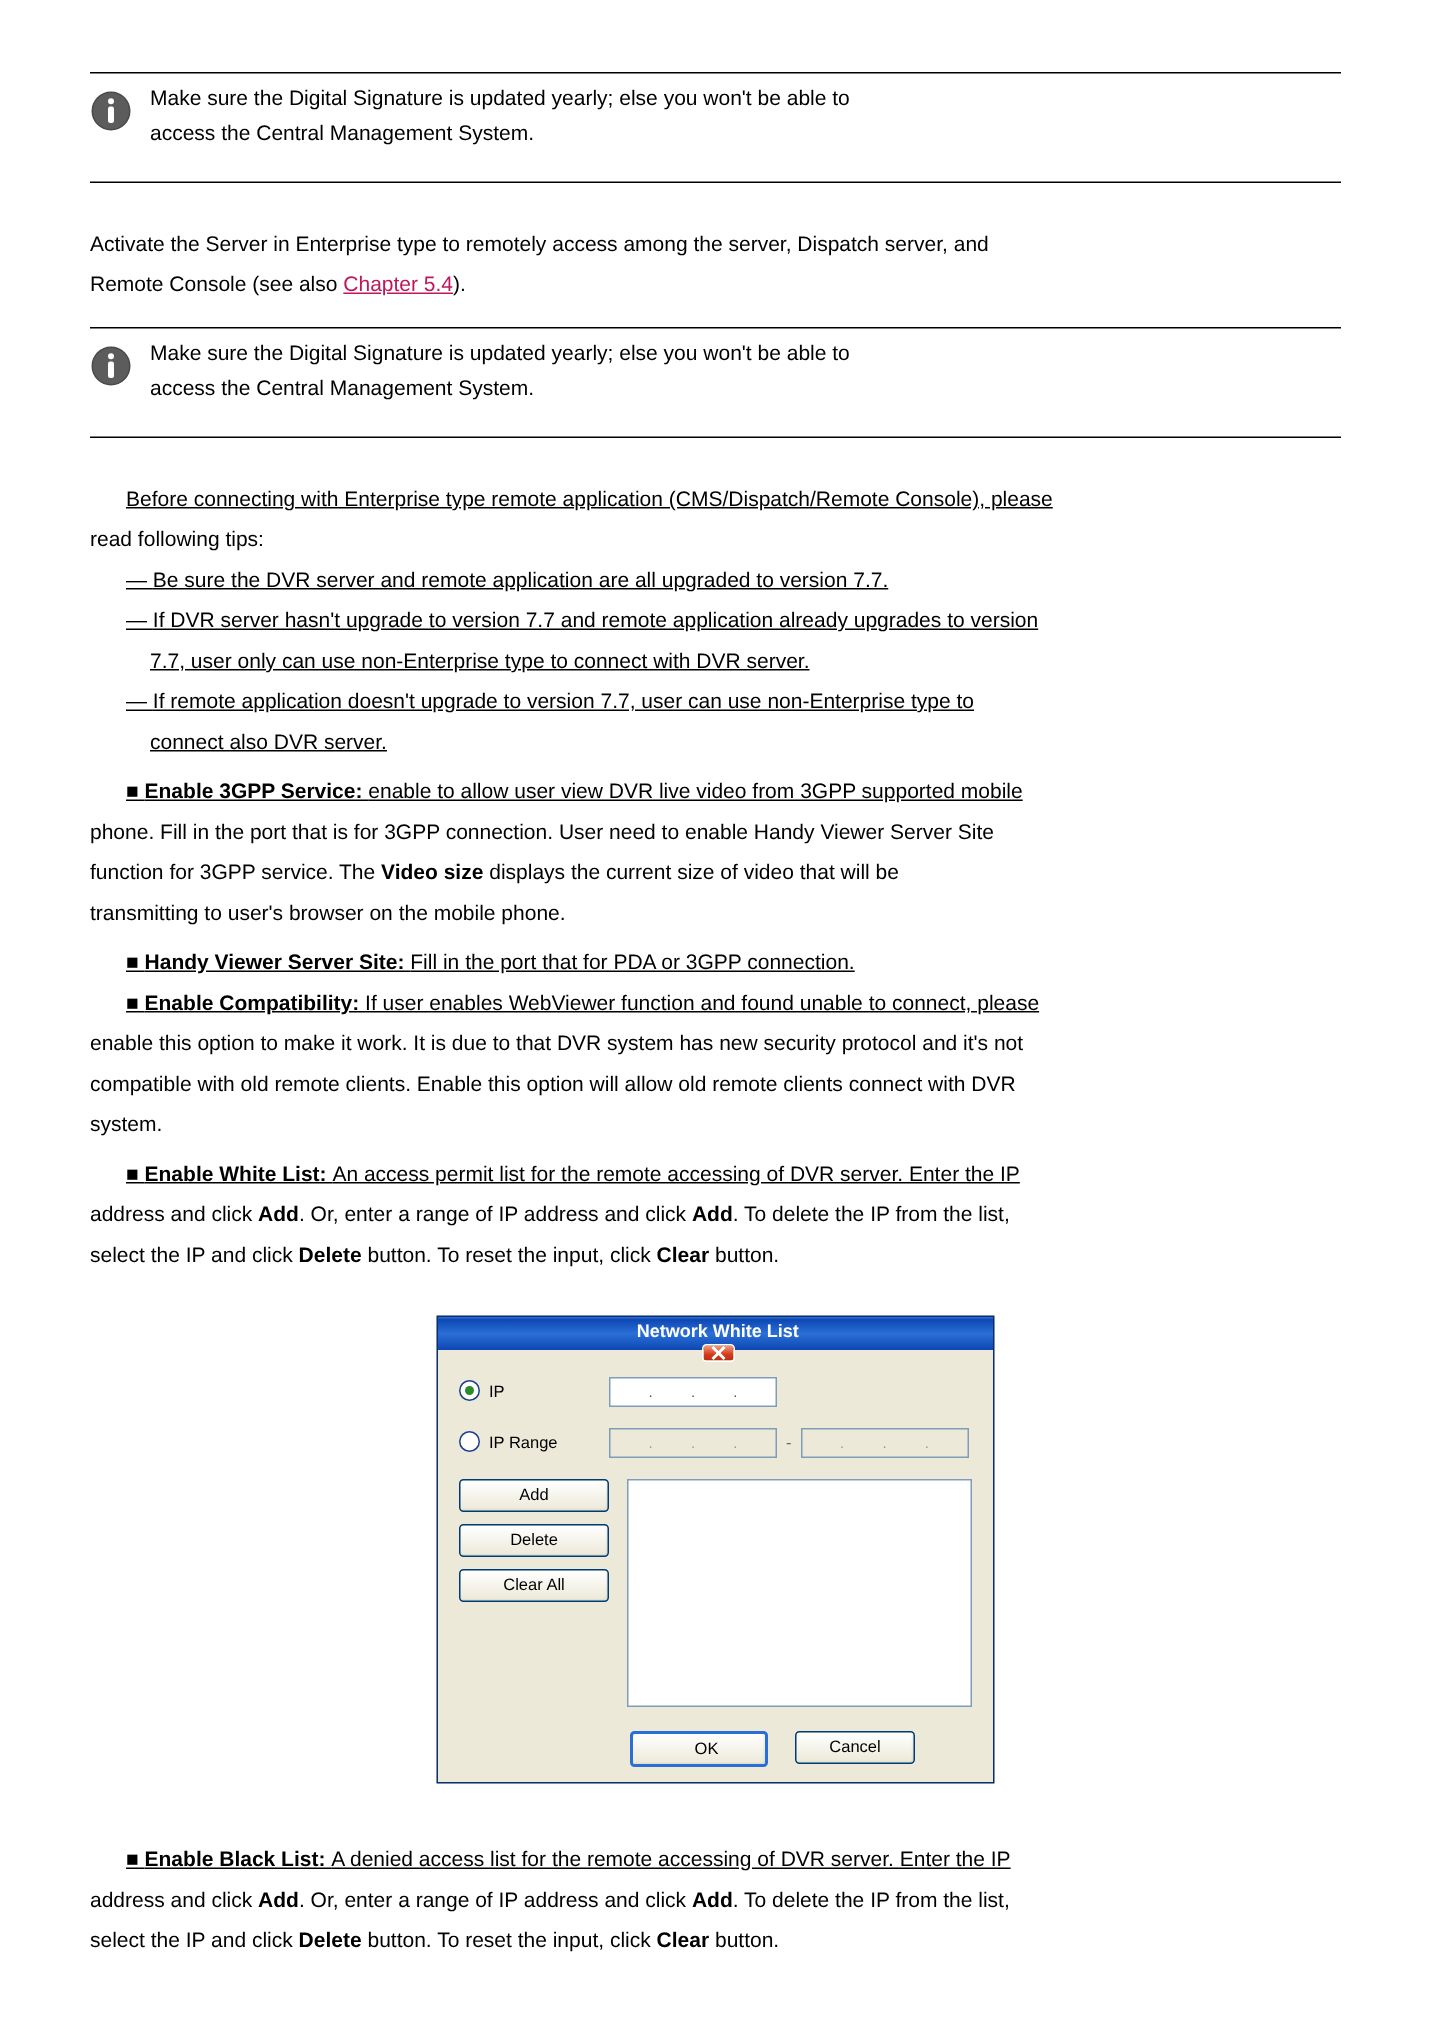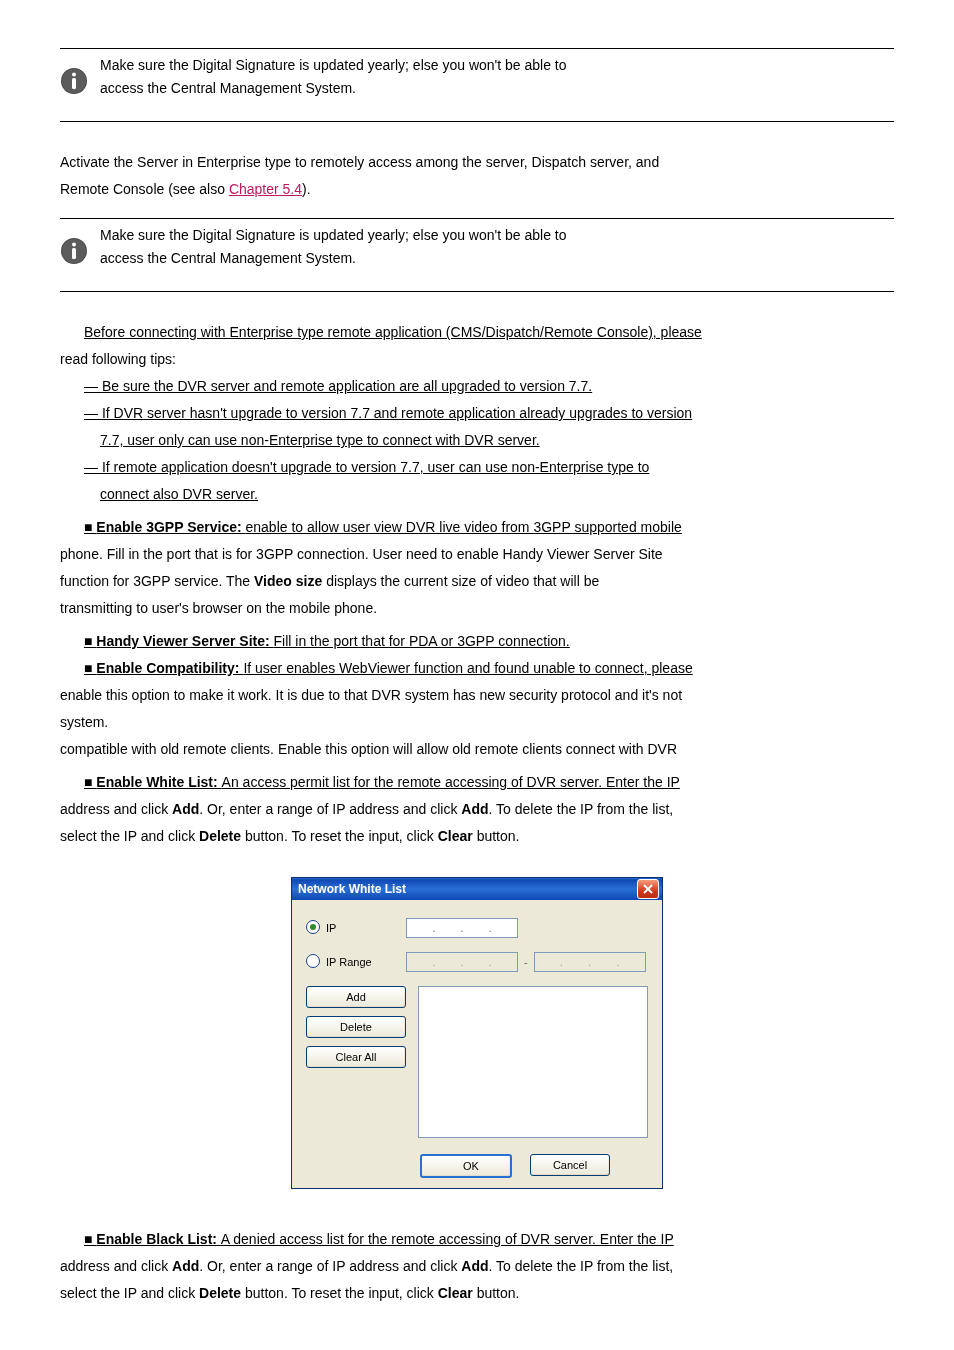--- a/index.html
+++ b/index.html
@@ -14,21 +14,21 @@
   }
   .page {
     padding: 30px 60px;
   }
   .info-box {
     border-top: 1.5px solid #000;
     border-bottom: 1.5px solid #000;
     padding: 6px 0 20px 0;
     margin: 18px 0 30px 0;
     display: flex;
-    align-items: flex-end;
+    align-items: center;
   }
   .info-icon {
     width: 34px;
     flex: 0 0 34px;
     margin-top: -2px;
   }
   .info-icon svg {
     width: 28px;
     height: 28px;
   }
@@ -76,20 +76,21 @@
   .titlebar {
     display: flex;
     align-items: center;
     justify-content: space-between;
     height: 22px;
     background: linear-gradient(to bottom, #2a6fd6 0%, #0e47b3 8%, #2a6fd6 50%, #0e47b3 100%);
     padding: 0 3px 0 6px;
     color: #fff;
     font-weight: bold;
     font-size: 12px;
+    flex-direction: column;
   }
   .closebtn {
     width: 20px;
     height: 18px;
     background: linear-gradient(to bottom, #f39d7c, #d43a1c 60%, #b92d11);
     border: 1px solid #fff;
     border-radius: 3px;
     display: flex;
     align-items: center;
     justify-content: center;
@@ -242,22 +243,22 @@
     <p class="sub" style="text-indent:40px">connect also DVR server.</p>
 
     <p class="sub" style="margin-top:12px"><span class="bullet">■ </span><span class="bold">Enable 3GPP Service: </span><span>enable to allow user view DVR live video from 3GPP supported mobile</span></p>
     <p class="cont">phone. Fill in the port that is for 3GPP connection. User need to enable Handy Viewer Server Site</p>
     <p class="cont"><span>function for 3GPP service. The </span><span class="bold">Video size</span><span> displays the current size of video that will be</span></p>
     <p class="cont">transmitting to user's browser on the mobile phone.</p>
 
     <p class="sub" style="margin-top:12px"><span class="bullet">■ </span><span class="bold">Handy Viewer Server Site: </span><span>Fill in the port that for PDA or 3GPP connection.</span></p>
     <p class="sub"><span class="bullet">■ </span><span class="bold">Enable Compatibility: </span><span>If user enables WebViewer function and found unable to connect, please</span></p>
     <p class="cont">enable this option to make it work. It is due to that DVR system has new security protocol and it's not</p>
+    <p class="cont">compatible with old remote clients. Enable this option will allow old remote clients connect with DVR</p>
     <p class="cont">system.</p>
-    <p class="cont">compatible with old remote clients. Enable this option will allow old remote clients connect with DVR</p>
 
     <p class="sub" style="margin-top:12px"><span class="bullet">■ </span><span class="bold">Enable White List: </span><span>An access permit list for the remote accessing of DVR server. Enter the IP</span></p>
     <p class="cont">
       <span>address and click </span><span class="bold">Add</span><span>. Or, enter a range of IP address and click </span><span class="bold">Add</span><span>. To delete the IP from the list,</span>
     </p>
     <p class="cont">
       <span>select the IP and click </span><span class="bold">Delete</span><span> button. To reset the input, click </span><span class="bold">Clear</span><span> button.</span>
     </p>
   </div>
 

